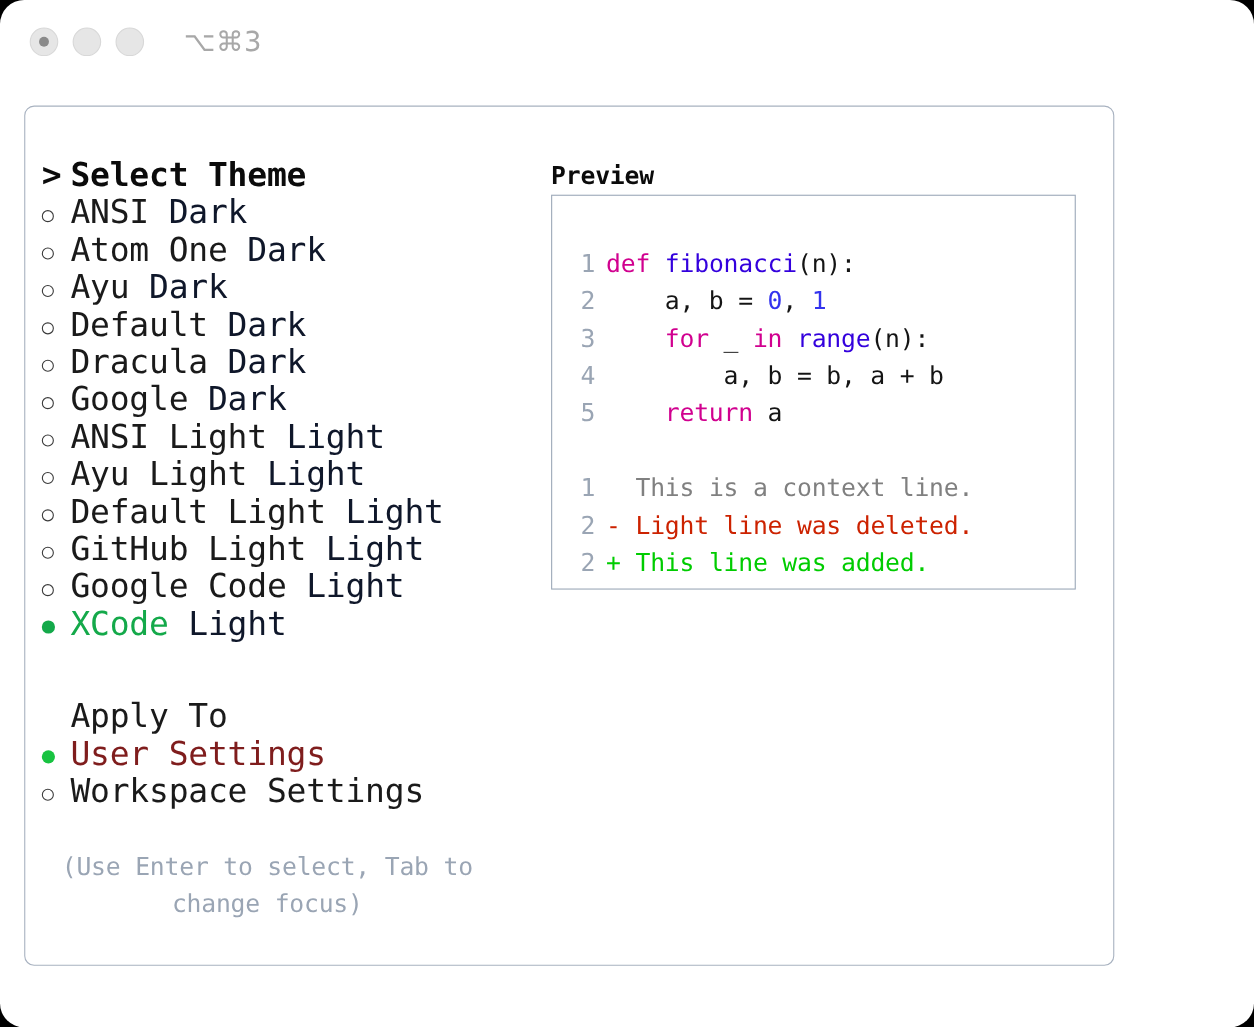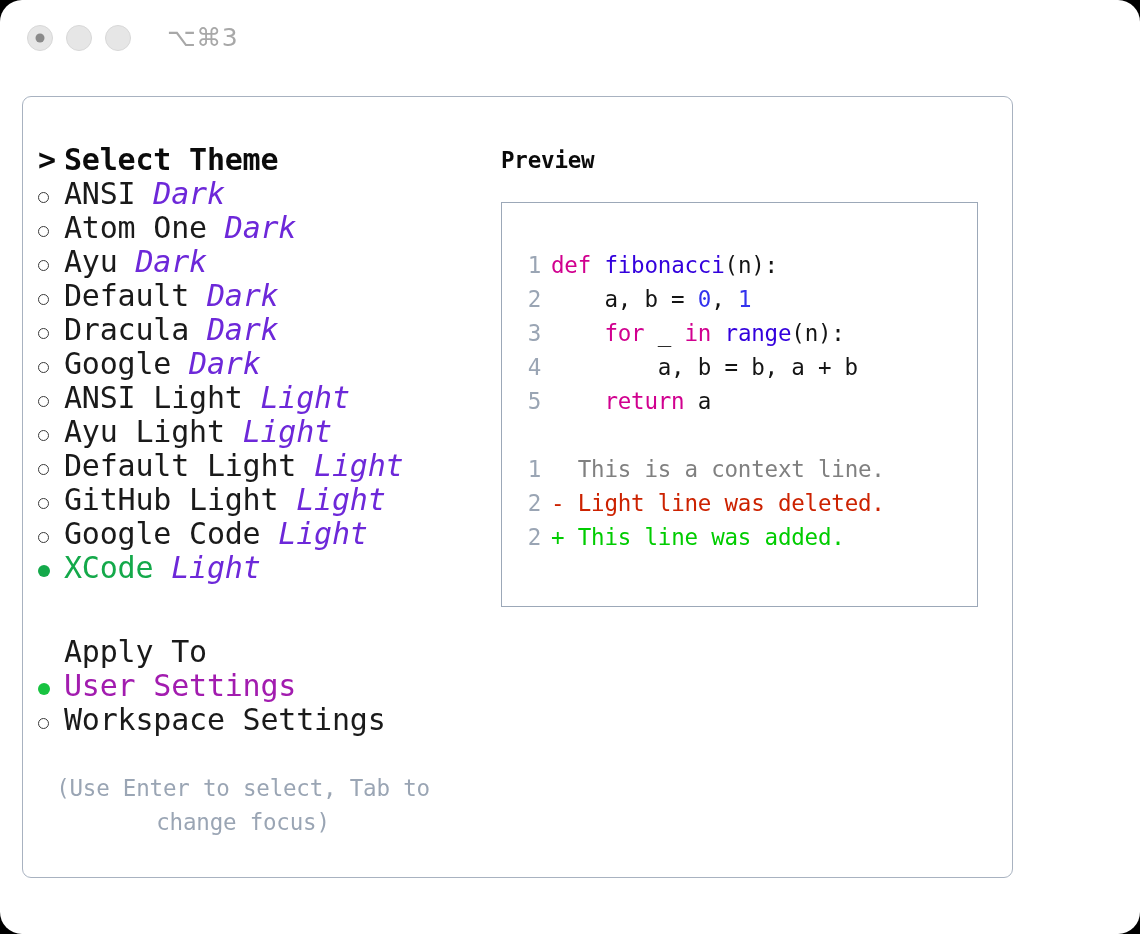--- a/index.html
+++ b/index.html
@@ -112,25 +112,24 @@
   .bullet-full {
     display: inline-block;
     width: 12px;
     height: 12px;
     border-radius: 50%;
     background: #14a94a;
     vertical-align: 1px;
   }
   .bullet-full.bright { background: #18c341; }
   .tag {
-    color: #6d28d9;
-    font-style: italic;
+    color: #0f172a;
   }
   .sel-theme { color: #14a94a; }
-  .sel-apply { color: #a21caf; }
+  .sel-apply { color: #7f1d1d; }
   .hint {
     font-size: 22.5px;
     line-height: 34px;
     color: #9aa5b4;
     letter-spacing: -0.2px;
     max-width: 410px;
     text-align: center;
   }
   #apply-block { margin-top: 50px; }
   #hint-block  { margin-top: 34px; }
@@ -143,23 +142,22 @@
     width: 500px;
   }
   #preview-title {
     font-size: 22.5px;
     font-weight: bold;
     color: #0b0b0b;
     line-height: 34px;
     letter-spacing: -0.2px;
   }
   #code-box {
-    margin-top: 25px;
     width: 477px;
-    height: 405px;
+    height: 359px;
     border: 1.5px solid #9ca8b8;
     box-sizing: border-box;
     background: #ffffff;
     position: relative;
   }
   #code-inner {
     position: absolute;
     left: 13px;
     top: 45px;
     right: 6px;

